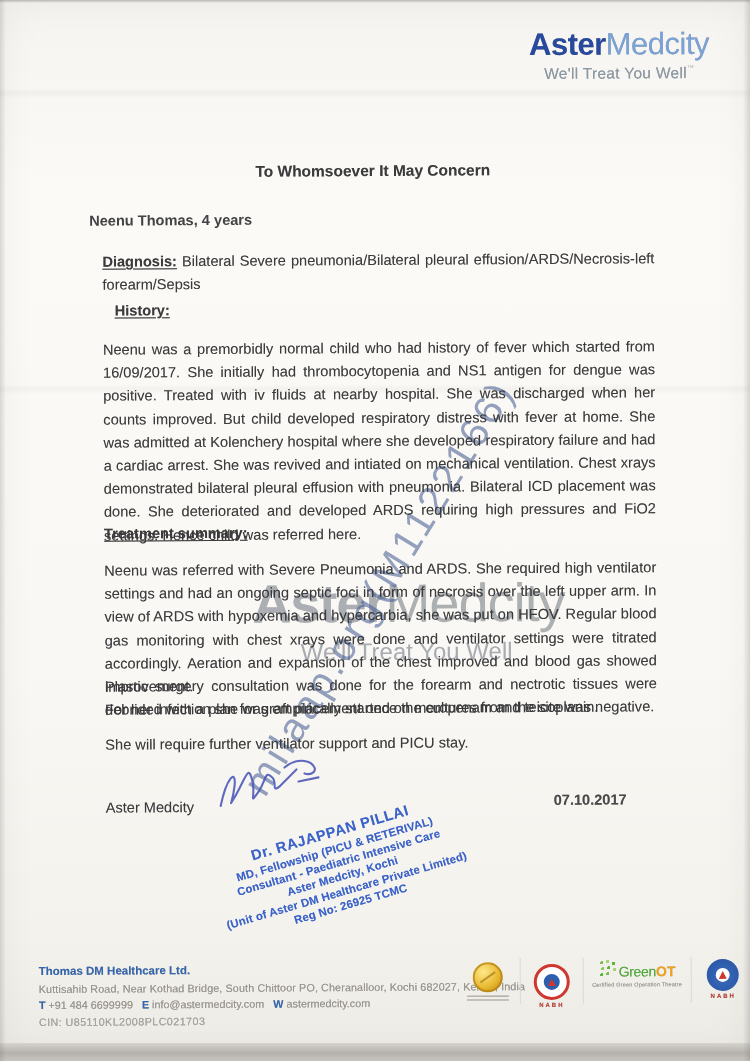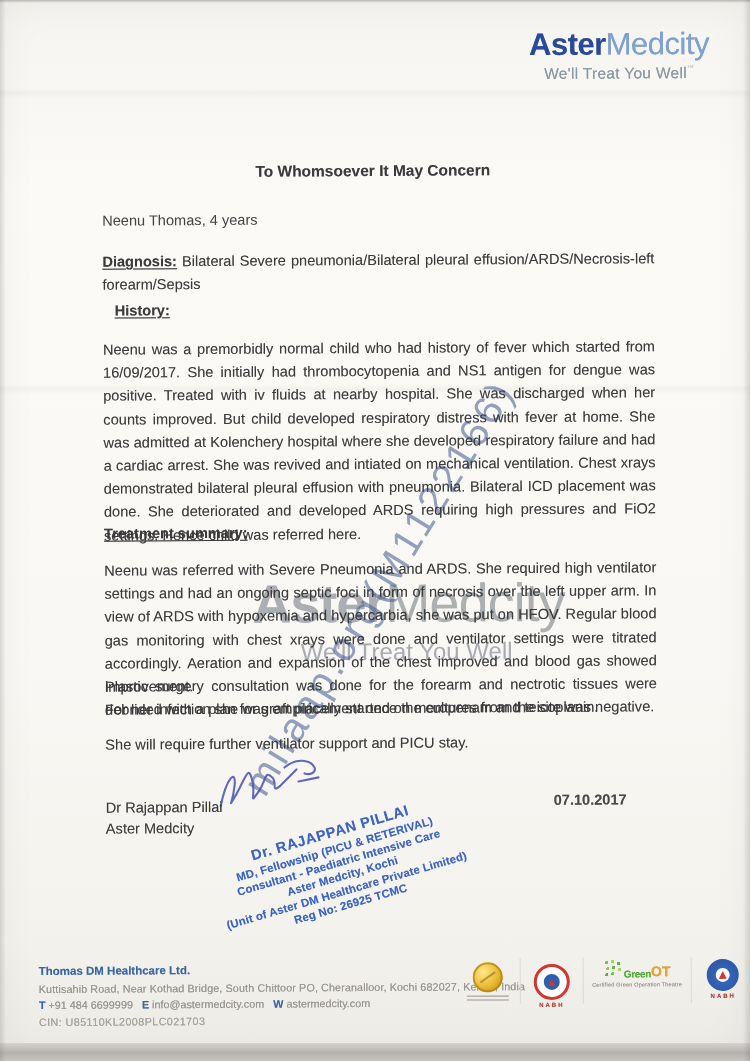--- a/index.html
+++ b/index.html
@@ -36,21 +36,21 @@
     font-weight:500;pointer-events:none;
   }
   .wm-brand{position:absolute;left:252px;top:572px;font-size:54px;letter-spacing:-1px;white-space:nowrap;pointer-events:none;}
   .wm-brand .b1{color:rgba(165,180,202,0.30);font-weight:bold;}
   .wm-brand .b2{color:rgba(170,185,207,0.22);}
   .wm-tagline{position:absolute;left:300px;top:638px;font-size:24px;color:rgba(150,170,210,0.22);white-space:nowrap;pointer-events:none;}
 
   
   .letter{color:#3b3b3d;text-shadow:0 0 0.3px rgba(0,0,0,0.30);}
   .title{position:absolute;left:0;top:162px;width:100%;text-align:center;font-weight:bold;font-size:15.5px;}
-  .patient{position:absolute;left:104px;top:211px;font-size:14.6px;font-weight:normal;text-shadow:none;color:#434345;}
+  .patient{position:absolute;left:91px;top:211px;font-size:14.6px;font-weight:bold;text-shadow:none;color:#434345;}
   .para{position:absolute;left:104px;width:552px;font-size:14.6px;line-height:23.2px;text-align:justify;margin:0;}
   .label{font-weight:bold;text-decoration:underline;text-underline-offset:2px;}
   .diag{top:249px;}
   .hist-label{position:absolute;left:116px;top:301px;font-size:14.6px;}
   .hist{top:337px;}
   .treat-label{position:absolute;left:104px;top:524px;font-size:14.6px;text-align:right;}
   .treat1{top:558px;}
   .treat2{top:674px;}
   .treat3{top:697px;}
   .closing{position:absolute;left:104px;top:735px;font-size:14.6px;}
@@ -99,21 +99,21 @@
   .dotgrid{width:18px;height:20px;margin-right:2px;
     background:
       radial-gradient(circle 1.6px at 3px 3px,#79c14c 98%,transparent),
       radial-gradient(circle 1.6px at 9px 2px,#a5d36e 98%,transparent),
       radial-gradient(circle 1.6px at 15px 4px,#5cb53c 98%,transparent),
       radial-gradient(circle 1.6px at 4px 9px,#8cc95d 98%,transparent),
       radial-gradient(circle 1.6px at 10px 8px,#5cb53c 98%,transparent),
       radial-gradient(circle 1.6px at 16px 10px,#a5d36e 98%,transparent),
       radial-gradient(circle 1.6px at 3px 15px,#5cb53c 98%,transparent),
       radial-gradient(circle 1.6px at 9px 14px,#79c14c 98%,transparent);}
-  .greenot .t-green{color:#4caf35;font-weight:bold;font-size:10px;letter-spacing:-0.3px;}
+  .greenot .t-green{color:#4caf35;font-weight:normal;font-size:14px;letter-spacing:-0.3px;}
   .greenot .t-ot{color:#f0a21e;font-weight:bold;font-size:14px;}
   .greenot .sub{font-size:5.5px;color:#9a968f;margin-top:2px;letter-spacing:0.2px;}
 </style>
 </head>
 <body>
 
 <div class="page">
   <div class="scan-edge-top"></div>
   <div class="crease" style="top:88px"></div>
   <div class="crease" style="top:384px"></div>
@@ -146,21 +146,20 @@
 
     <svg class="sig-svg" width="120" height="62" viewBox="0 0 120 62">
       <g fill="none" stroke="#4a55b8" stroke-width="2.1" stroke-linecap="round" opacity="0.88">
         <path d="M6,52 C12,24 22,14 20,32 C18,50 12,56 22,40 C32,22 34,10 38,28 C41,42 34,52 44,38 C52,26 50,16 58,24 C63,30 56,40 66,32 L82,16"></path>
         <path d="M70,14 C82,4 96,6 100,14 C102,19 96,22 90,20"></path>
         <path d="M84,28 L104,24"></path>
       </g>
     </svg>
 
     <div class="signatory">
-      <div>Dr Rajappan Pillai</div>
       <div>Aster Medcity</div>
     </div>
     <div class="date">07.10.2017</div>
 
     <div class="stamp">
       <div class="l1">Dr. RAJAPPAN PILLAI</div>
       <div class="ln">MD, Fellowship (PICU &amp; RETERIVAL)</div>
       <div class="ln">Consultant - Paediatric Intensive Care</div>
       <div class="ln">Aster Medcity, Kochi</div>
       <div class="ln">(Unit of Aster DM Healthcare Private Limited)</div>

